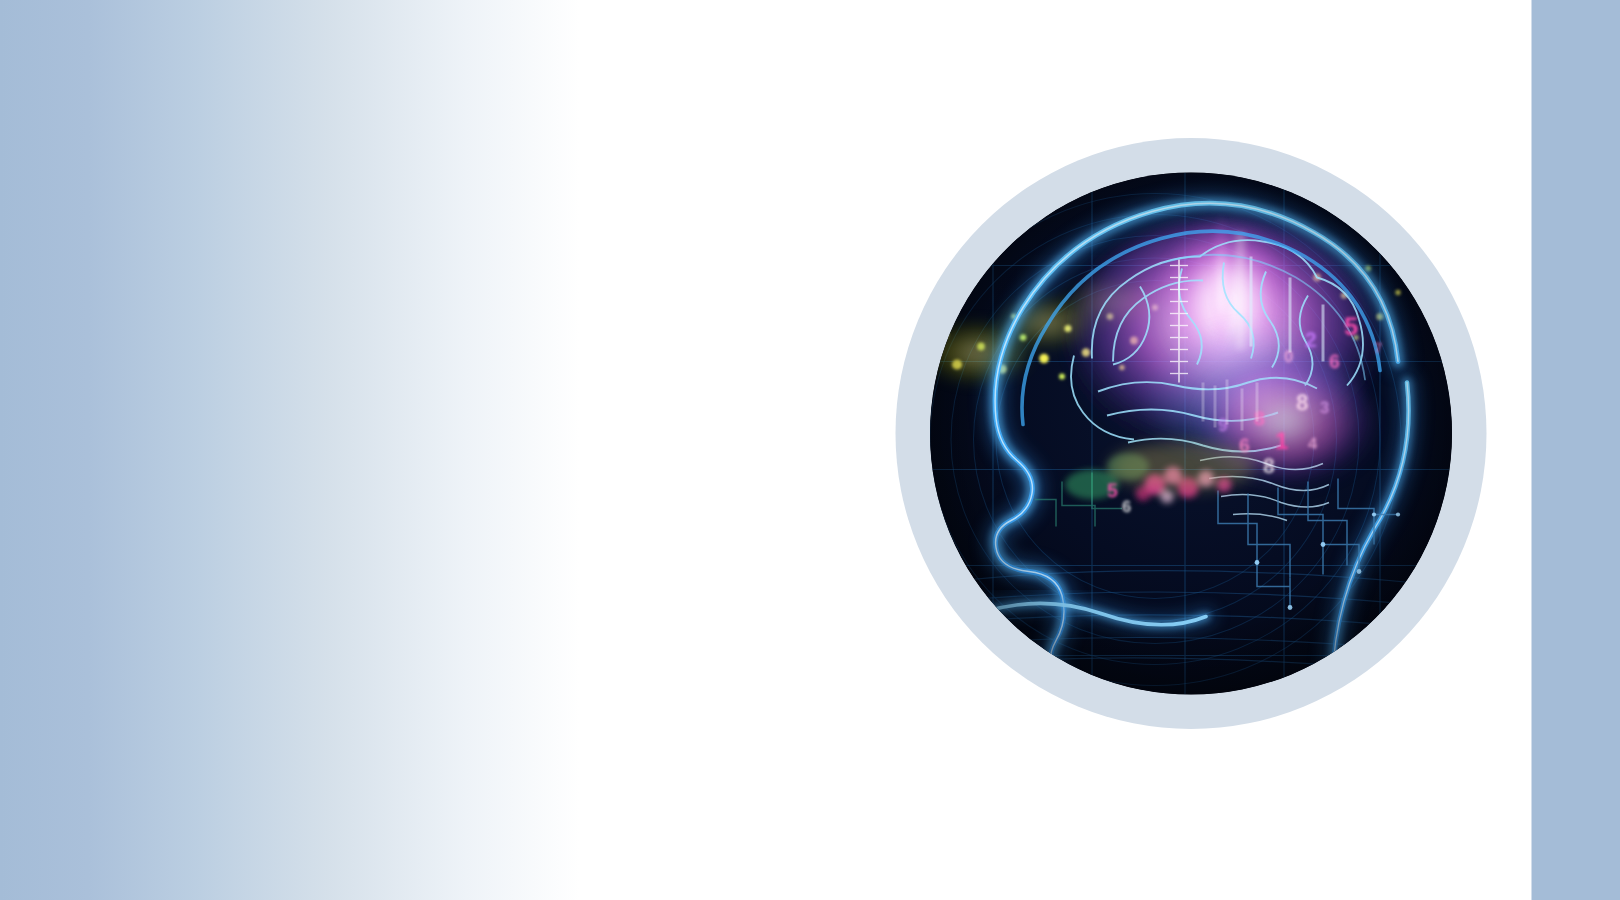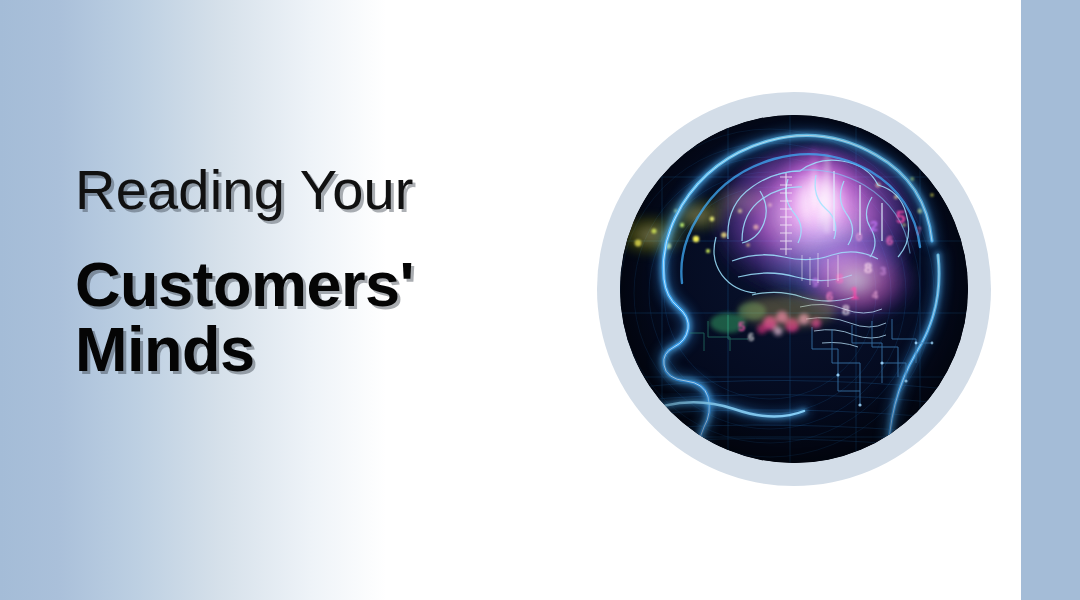--- a/index.html
+++ b/index.html
@@ -102,25 +102,20 @@
 </style>
 </head>
 <body>
 
 <div id="slide">
 
   <div class="bg-gradient"></div>
 
   <div class="right-bar"></div>
 
-  <div class="headline">
-    <div class="line-light">Reading Your</div>
-    <div class="line-bold first">Customers'</div>
-    <div class="line-bold">Minds</div>
-  </div>
 
   <div class="circle-frame">
     <div class="circle-photo">
       <svg width="348" height="348" viewBox="0 0 348 348" xmlns="http://www.w3.org/2000/svg" aria-hidden="true">
         <defs>
           <radialGradient id="bgDeep" cx="52%" cy="42%" r="78%">
             <stop offset="0%" stop-color="#0a1430"></stop>
             <stop offset="45%" stop-color="#050c22"></stop>
             <stop offset="100%" stop-color="#01030a"></stop>
           </radialGradient>

